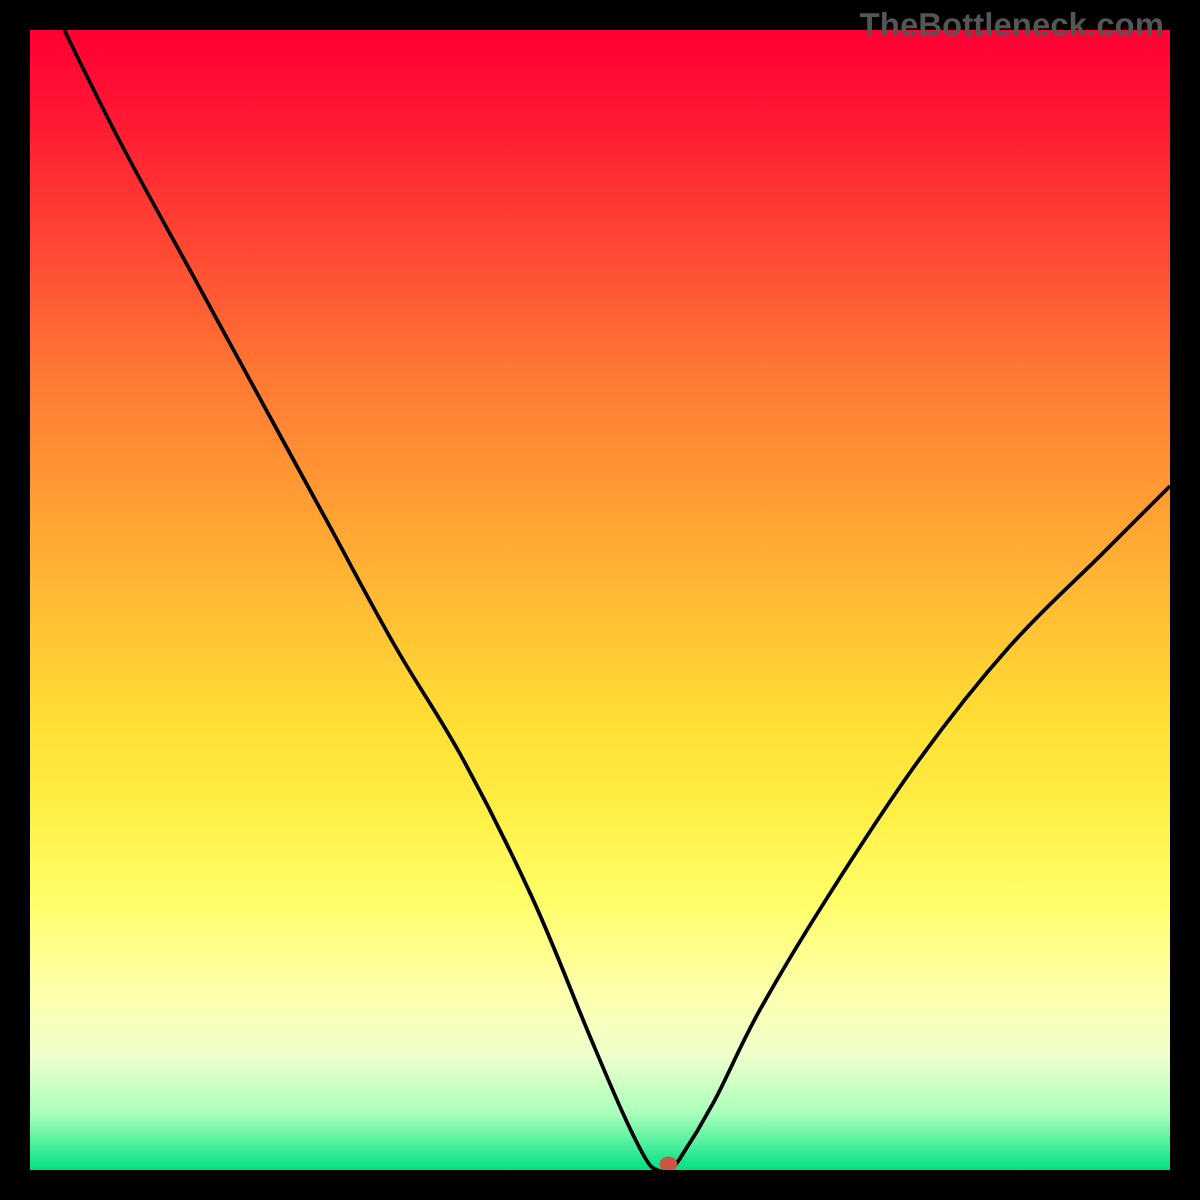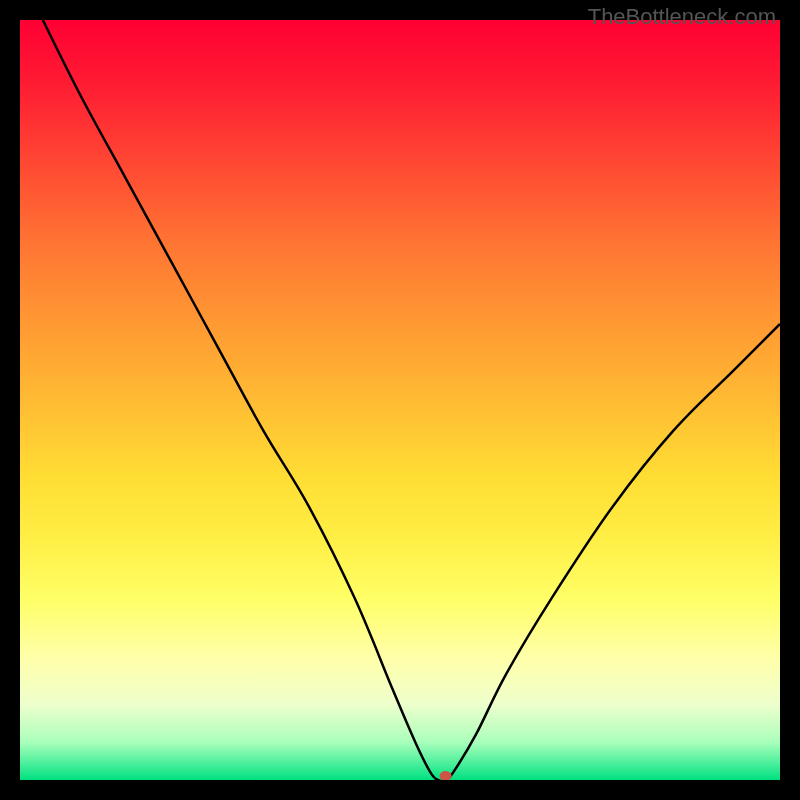--- a/index.html
+++ b/index.html
@@ -32,21 +32,21 @@
       #44ee99 98%,
       #00e080 100%
     );
   }
   .watermark {
     position: absolute;
     top: 4px;
     right: 24px;
     font-family: Arial, Helvetica, sans-serif;
     font-size: 22px;
-    font-weight: normal;
+    font-weight: bold;
     color: #555555;
     letter-spacing: 0px;
     margin-left: 38px;
   }
   .curve-svg {
     position: absolute;
     left: 20px;
     top: 20px;
     width: 760px;
     height: 760px;

